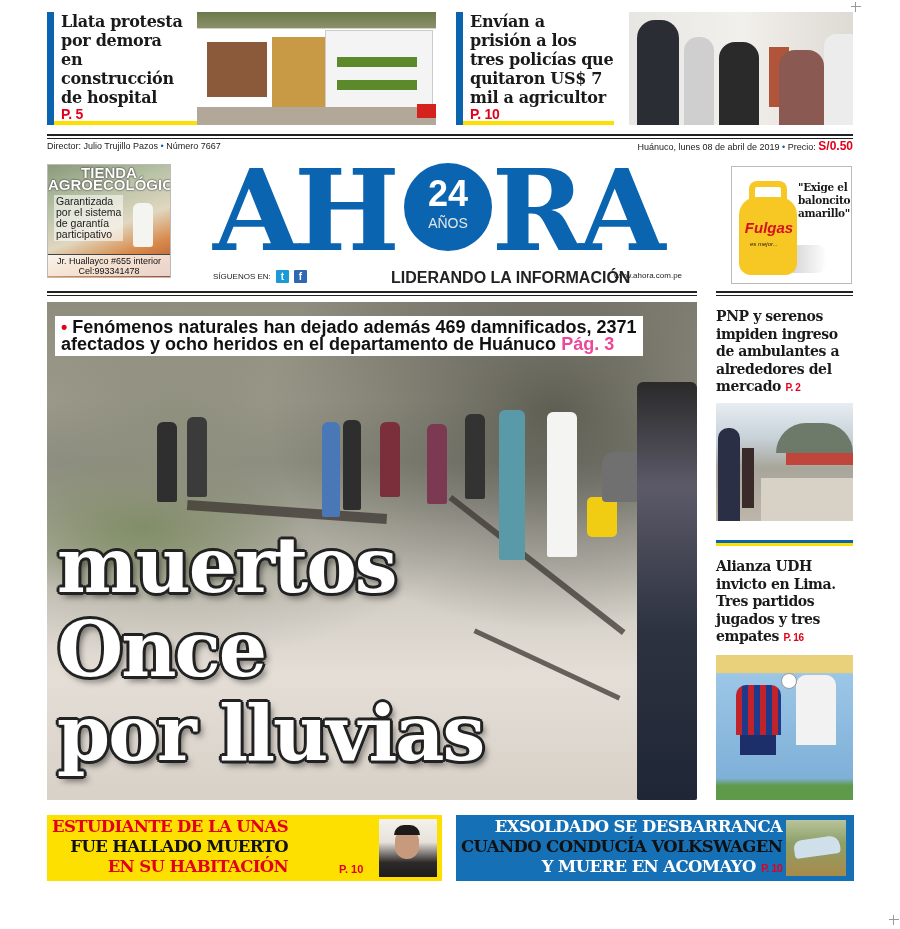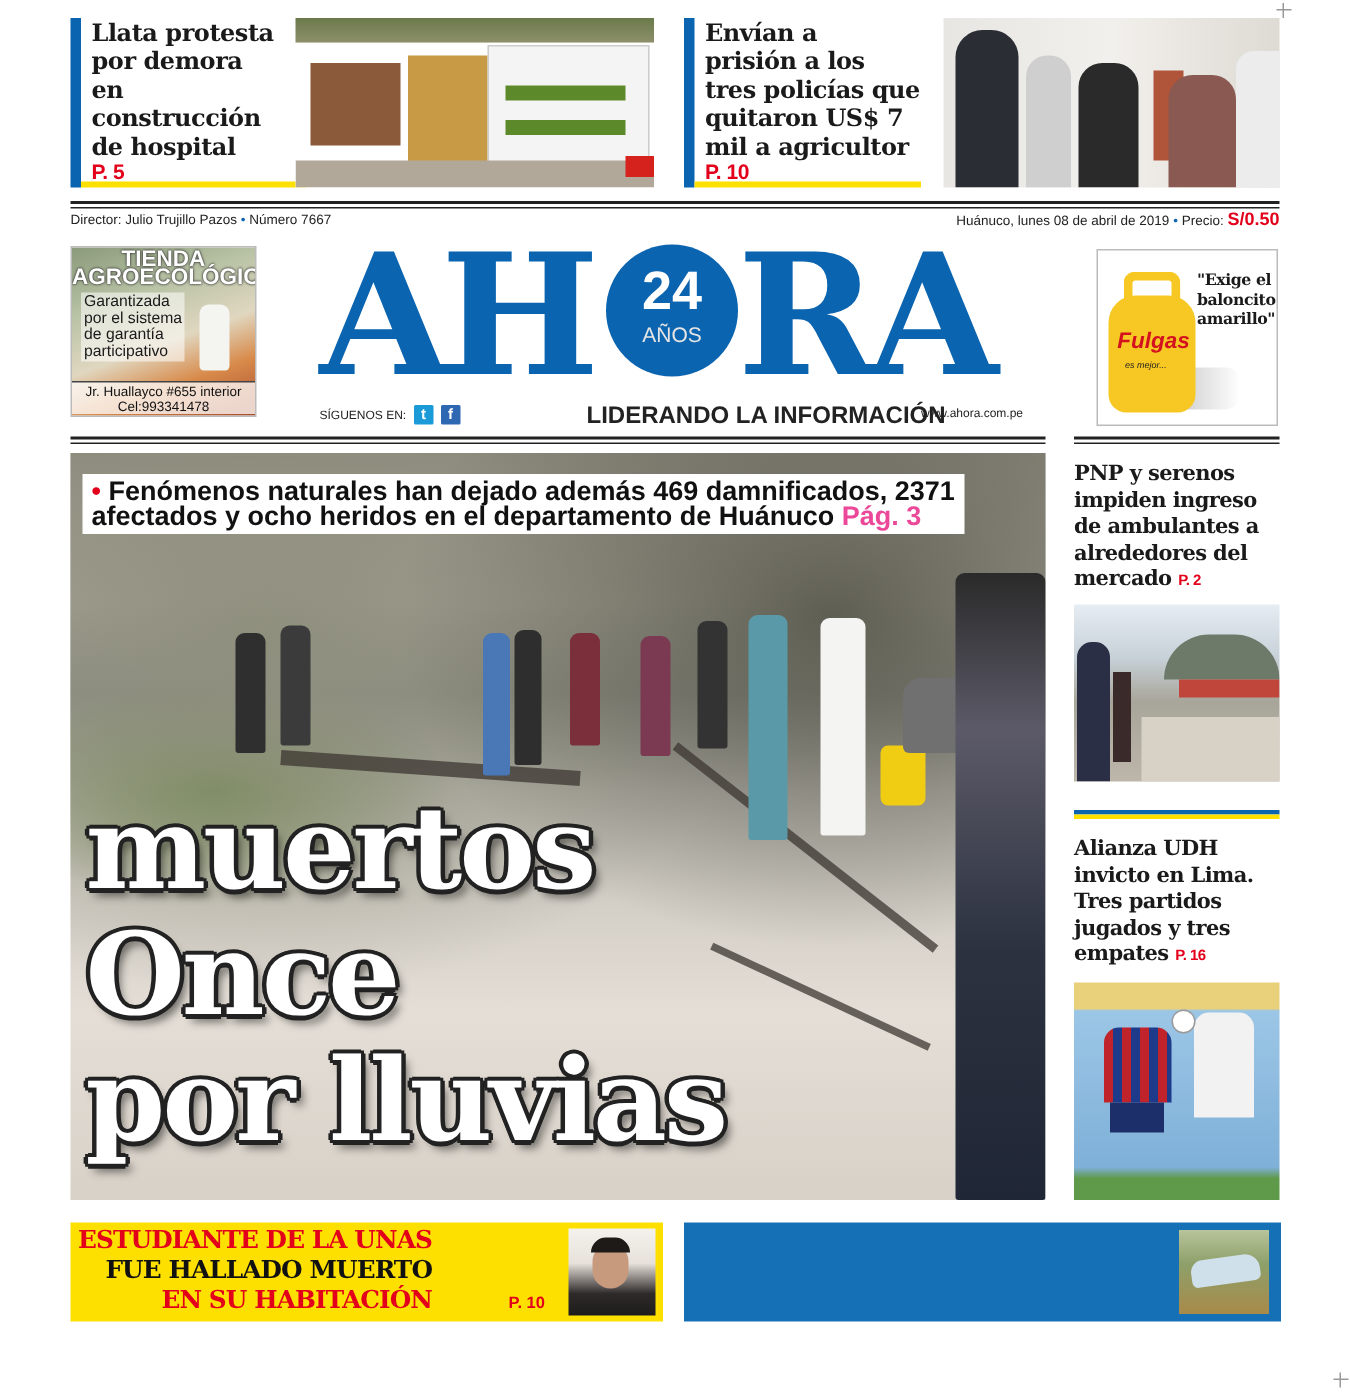--- a/index.html
+++ b/index.html
@@ -269,18 +269,23 @@
     <div class="red">EN SU HABITACIÓN</div>
   </div>
   <span class="pref" style="position:absolute; left:292px; top:48px;">P. 10</span>
   <div style="position:absolute; left:332px; top:4px; width:58px; height:58px; background:linear-gradient(180deg,#f4f2ee 0%,#e7e1da 40%,#2e2a2a 75%,#1d1b1b 100%);">
     <div style="position:absolute; left:16px; top:10px; width:24px; height:30px; background:#c79a7e; border-radius:12px;"></div>
     <div style="position:absolute; left:15px; top:6px; width:26px; height:10px; background:#1e1a18; border-radius:10px 10px 0 0;"></div>
   </div>
 </div>
 
 <div class="box box-blue">
+  <div class="lines">
+    <div class="white">EXSOLDADO SE DESBARRANCA</div>
+    <div class="dark">CUANDO CONDUCÍA VOLKSWAGEN</div>
+    <div><span class="white">Y MUERE EN ACOMAYO</span> <span class="pref">P. 10</span></div>
+  </div>
   <div style="position:absolute; left:330px; top:5px; width:60px; height:56px; background:linear-gradient(180deg,#b8c49a 0%,#8ea06a 40%,#a88a4a 100%);">
     <div style="position:absolute; left:8px; top:18px; width:46px; height:18px; background:#cfe0ea; border-radius:8px 10px 4px 4px; transform:rotate(-8deg);"></div>
   </div>
 </div>
 
 <div class="crosshair" style="left:889px; top:915px;"></div>
 
 </body></html>

